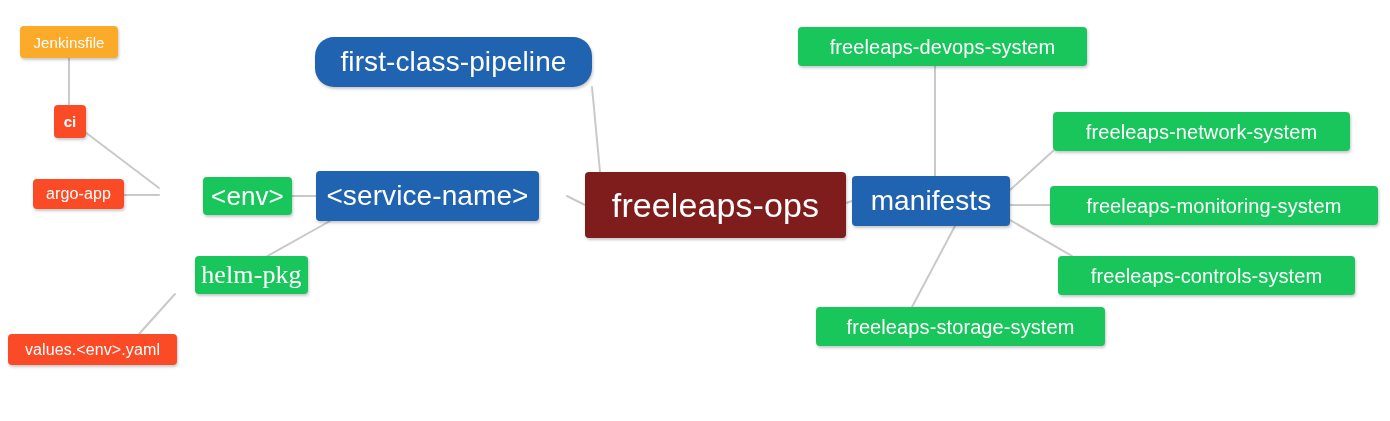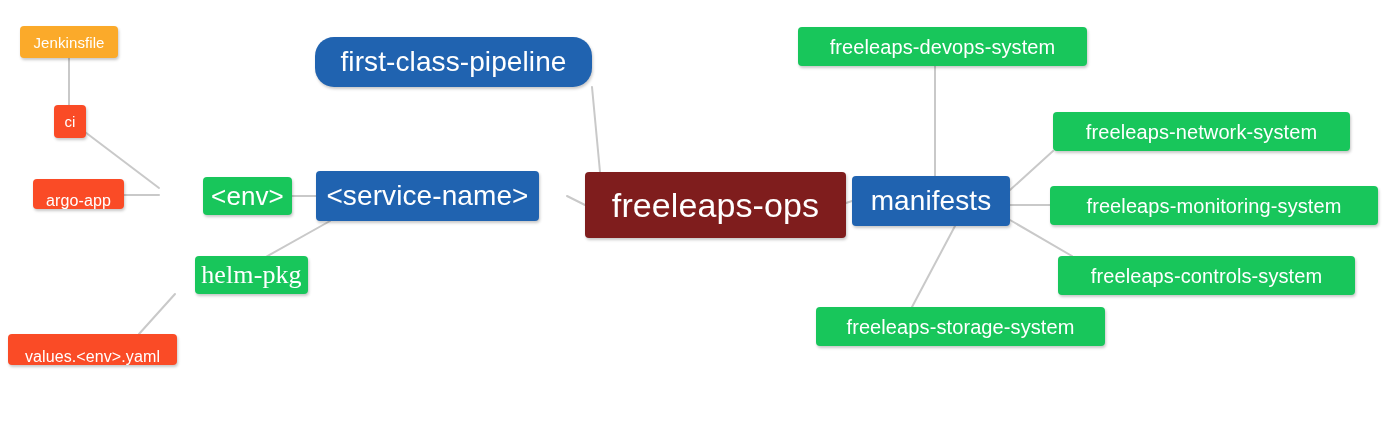--- a/index.html
+++ b/index.html
@@ -50,21 +50,21 @@
   .lvl-root   { background: #7f1d1d; font-size: 34px; }
   .lvl-blue   { background: #2063b0; }
   .lvl-green  { background: #18c65b; }
   .lvl-orange { background: #fbaa2a; }
   .lvl-red    { background: #fa4b26; }
 
   .fs-34 { font-size: 34px; }
   .fs-28 { font-size: 28px; }
   .fs-22 { font-size: 26px; margin-left: 44px; }
   .fs-20 { font-size: 20px; }
-  .fs-16 { font-size: 16px; align-items: flex-end; }
+  .fs-16 { font-size: 16px; }
   .fs-15 { font-size: 15px; }
 </style>
 </head>
 <body>
 
 <div id="canvas">
   <svg id="edges" viewBox="0 0 1390 421">
       <line x1="585" y1="205" x2="567" y2="196" stroke="#c9c9c9" stroke-width="2" stroke-linecap="round"></line>
       <line x1="600" y1="172" x2="592" y2="87" stroke="#c9c9c9" stroke-width="2" stroke-linecap="round"></line>
       <line x1="846" y1="203" x2="852" y2="201" stroke="#c9c9c9" stroke-width="2" stroke-linecap="round"></line>
@@ -92,21 +92,21 @@
       </div>
       <div class="node lvl-blue fs-28" style="left: 852px; top: 176px; width: 158px; height: 50px;">
         <span class="node-label">manifests</span>
       </div>
       <div class="node lvl-green fs-22" style="left: 159px; top: 177px; width: 89px; height: 38px;">
         <span class="node-label">&lt;env&gt;</span>
       </div>
       <div class="node lvl-green fs-22" style="left: 151px; top: 256px; width: 113px; height: 38px; font-family: Liberation Serif, serif;">
         <span class="node-label">helm-pkg</span>
       </div>
-      <div class="node lvl-red fs-15" style="left: 54px; top: 105px; width: 32px; height: 33px;">
+      <div class="node lvl-red fs-15" style="left: 54px; top: 105px; width: 32px; height: 33px; font-weight: bold;">
         <span class="node-label">ci</span>
       </div>
       <div class="node lvl-orange fs-15" style="left: 20px; top: 26px; width: 98px; height: 32px;">
         <span class="node-label">Jenkinsfile</span>
       </div>
       <div class="node lvl-red fs-16" style="left: 33px; top: 179px; width: 91px; height: 30px;">
         <span class="node-label">argo-app</span>
       </div>
       <div class="node lvl-red fs-16" style="left: 8px; top: 334px; width: 169px; height: 31px;">
         <span class="node-label">values.&lt;env&gt;.yaml</span>

